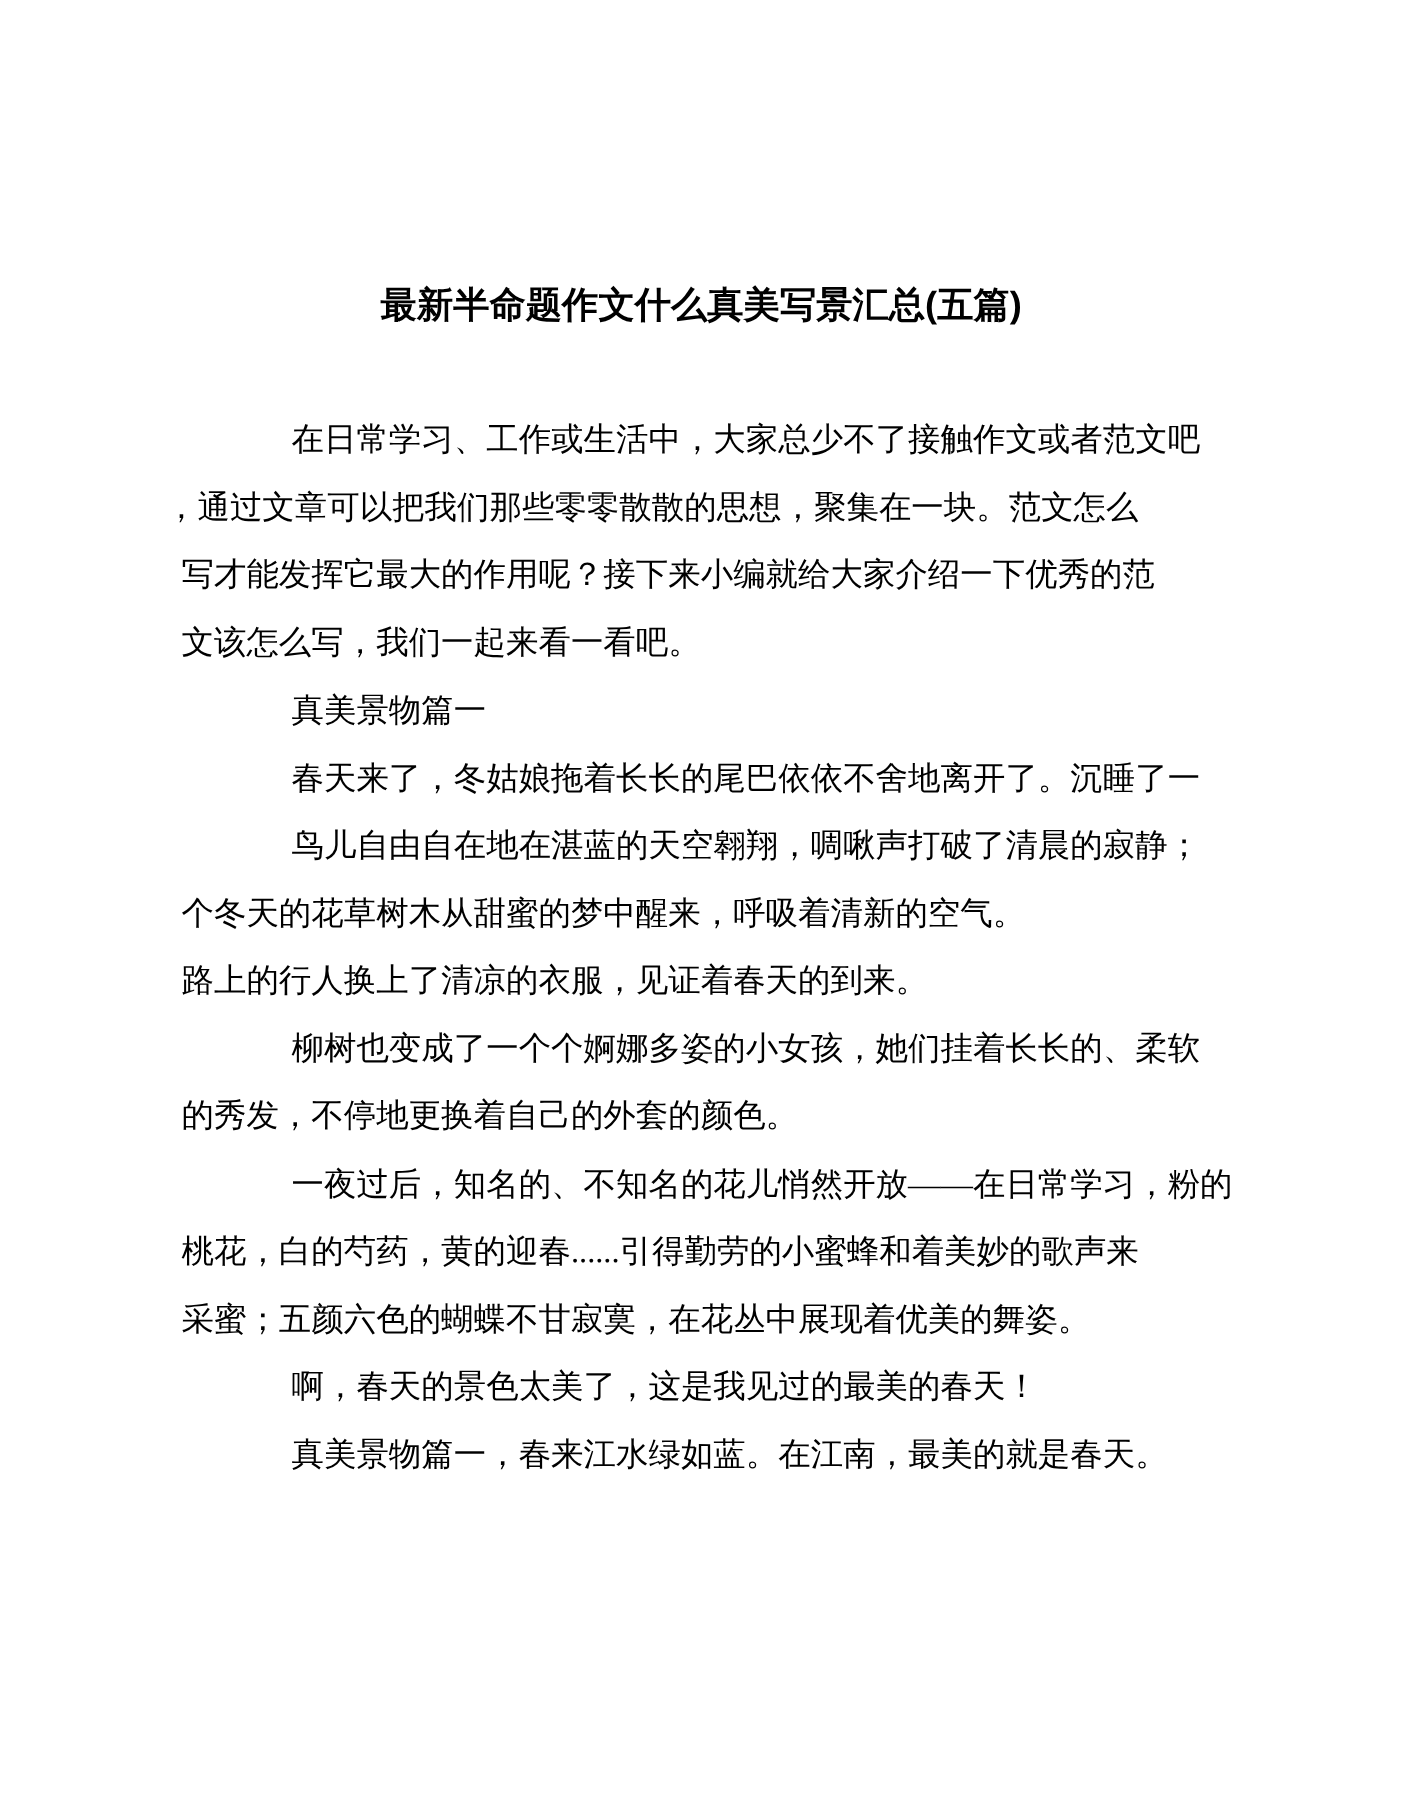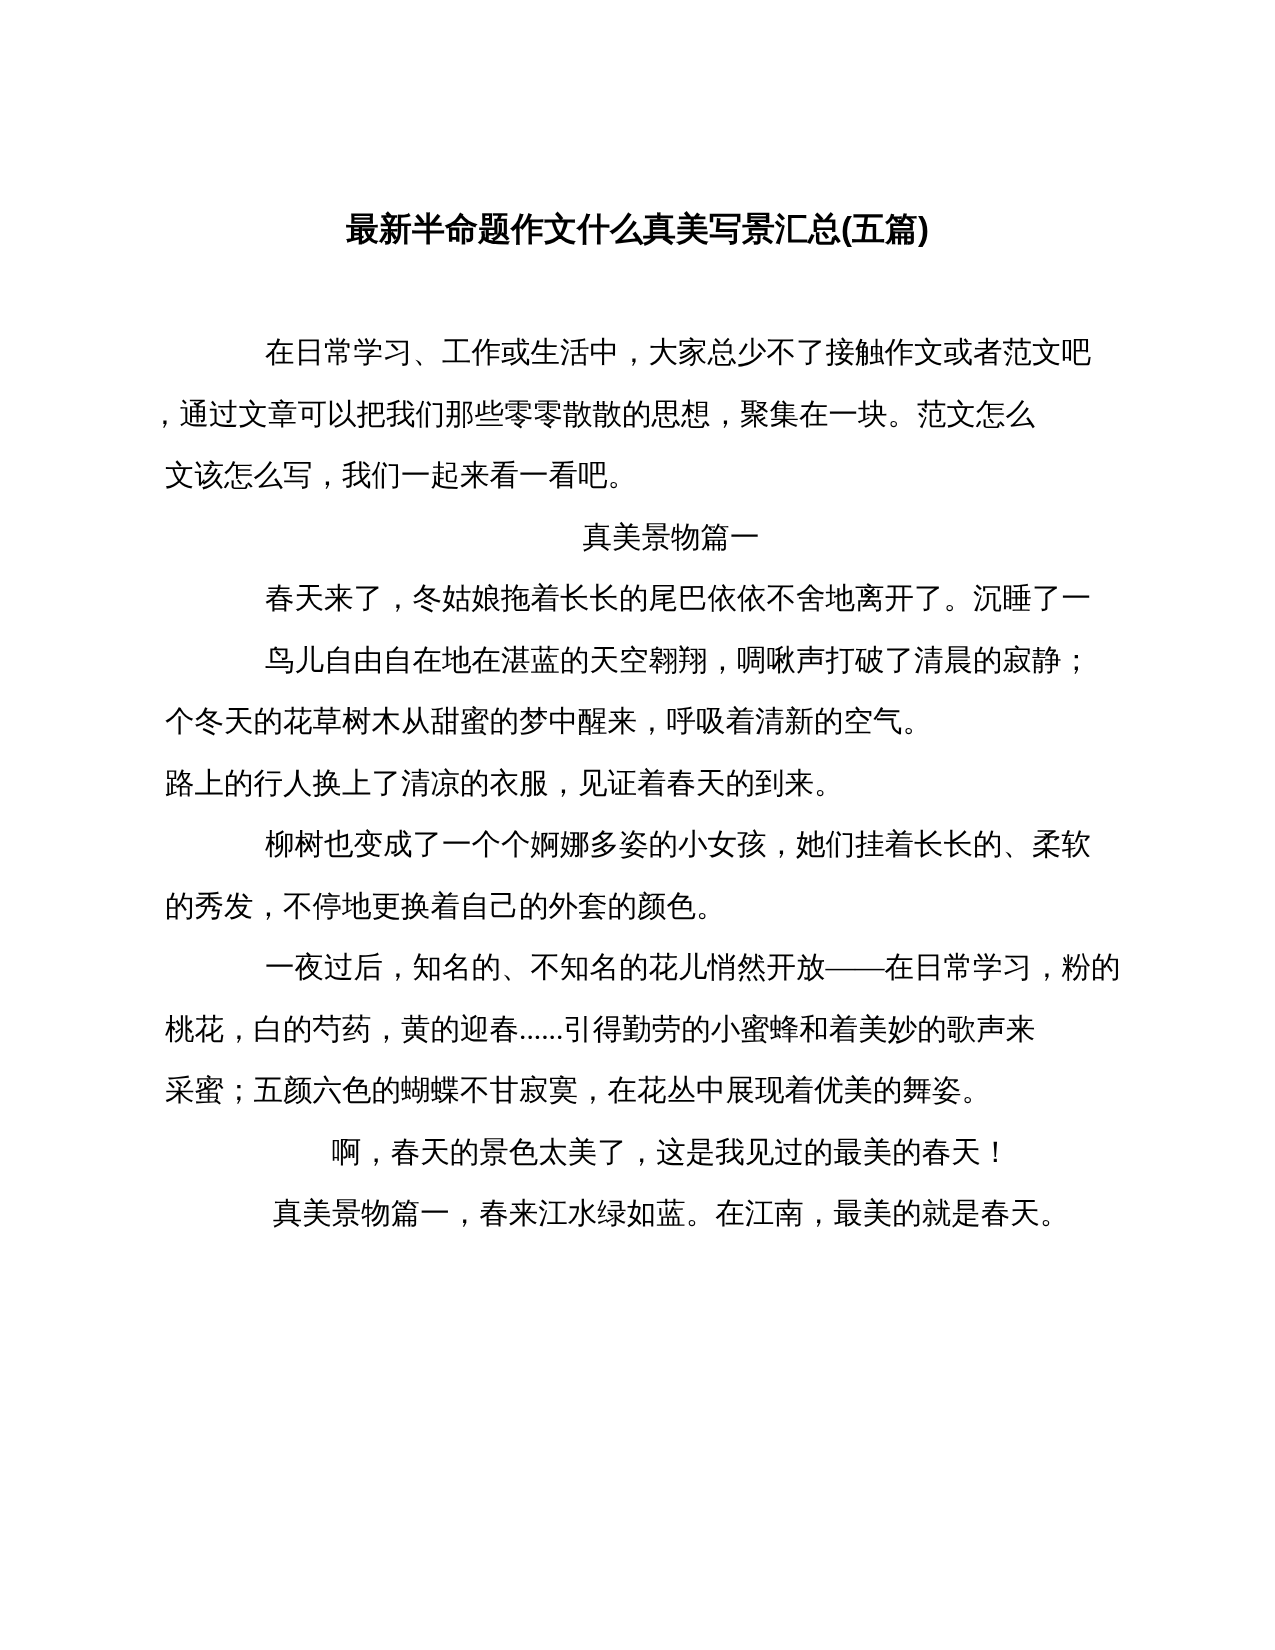--- a/index.html
+++ b/index.html
@@ -8,20 +8,21 @@
     background: #ffffff;
   }
   .page {
     position: relative;
     width: 1275px;
     height: 1484px;
     background: #ffffff;
     color: #000000;
     overflow: hidden;
     font-family: "Liberation Serif", serif;
+    margin-top: 48px;
   }
   .title {
     position: absolute;
     top: 205px;
     left: 0;
     width: 100%;
     margin: 0;
     text-align: center;
     font-family: "Liberation Sans", sans-serif;
     font-weight: bold;
@@ -39,34 +40,34 @@
   .line {
     font-size: 29.5px;
     line-height: 61.5px;
     height: 61.5px;
     white-space: nowrap;
     font-weight: normal;
     color: #000000;
   }
   .line.indent {
     text-indent: 100px;
-    text-align: center;
   }
   .line.hang {
     margin-left: -15px;
   }
 </style>
 </head>
 <body>
 
 <div class="page" style="background: rgb(255, 255, 255); color: rgb(0, 0, 0);">
   <h1 class="title">最新半命题作文什么真美写景汇总(五篇)</h1>
   <div class="body-text" id="body-lines">
       <div class="line indent">在日常学习、工作或生活中，大家总少不了接触作文或者范文吧</div>
       <div class="line hang">，通过文章可以把我们那些零零散散的思想，聚集在一块。范文怎么</div>
+      <div class="line">写才能发挥它最大的作用呢？接下来小编就给大家介绍一下优秀的范</div>
       <div class="line">文该怎么写，我们一起来看一看吧。</div>
       <div class="line indent">真美景物篇一</div>
       <div class="line indent">春天来了，冬姑娘拖着长长的尾巴依依不舍地离开了。沉睡了一</div>
       <div class="line indent">鸟儿自由自在地在湛蓝的天空翱翔，啁啾声打破了清晨的寂静；</div>
       <div class="line">个冬天的花草树木从甜蜜的梦中醒来，呼吸着清新的空气。</div>
       <div class="line">路上的行人换上了清凉的衣服，见证着春天的到来。</div>
       <div class="line indent">柳树也变成了一个个婀娜多姿的小女孩，她们挂着长长的、柔软</div>
       <div class="line">的秀发，不停地更换着自己的外套的颜色。</div>
       <div class="line indent">一夜过后，知名的、不知名的花儿悄然开放——在日常学习，粉的</div>
       <div class="line">桃花，白的芍药，黄的迎春......引得勤劳的小蜜蜂和着美妙的歌声来</div>

